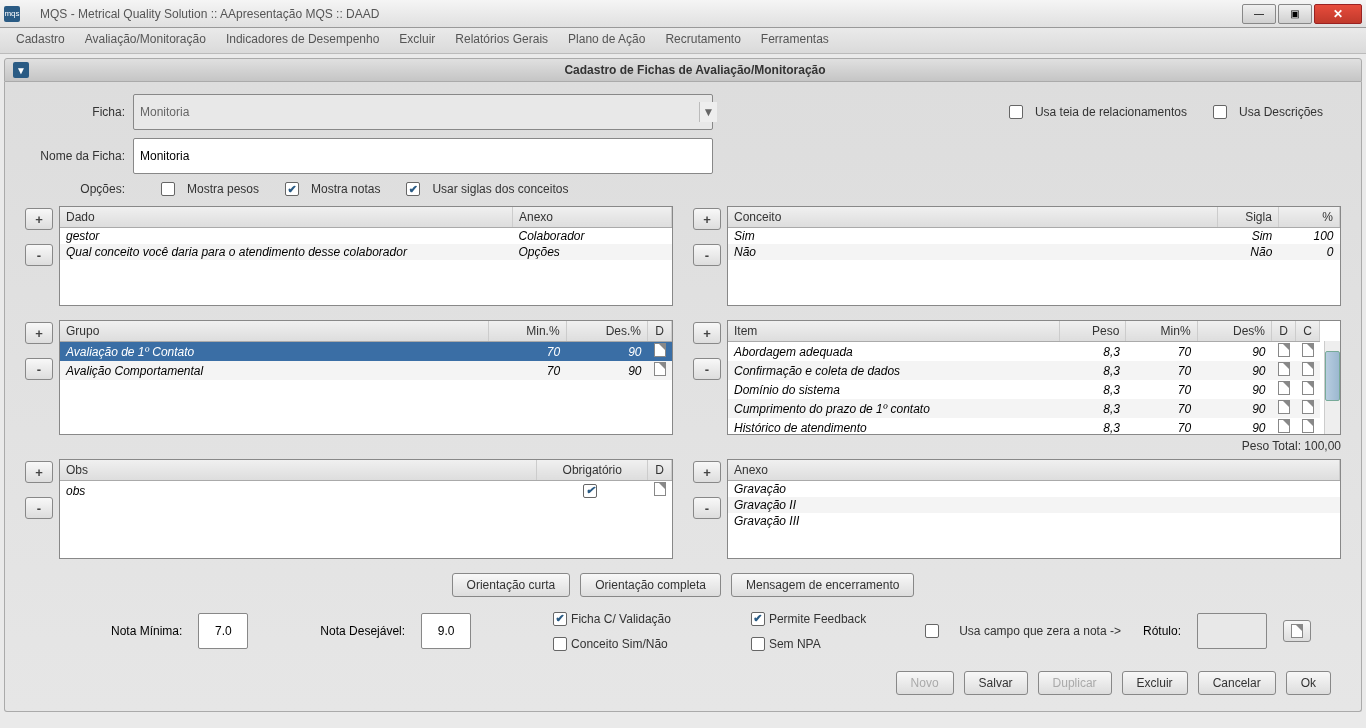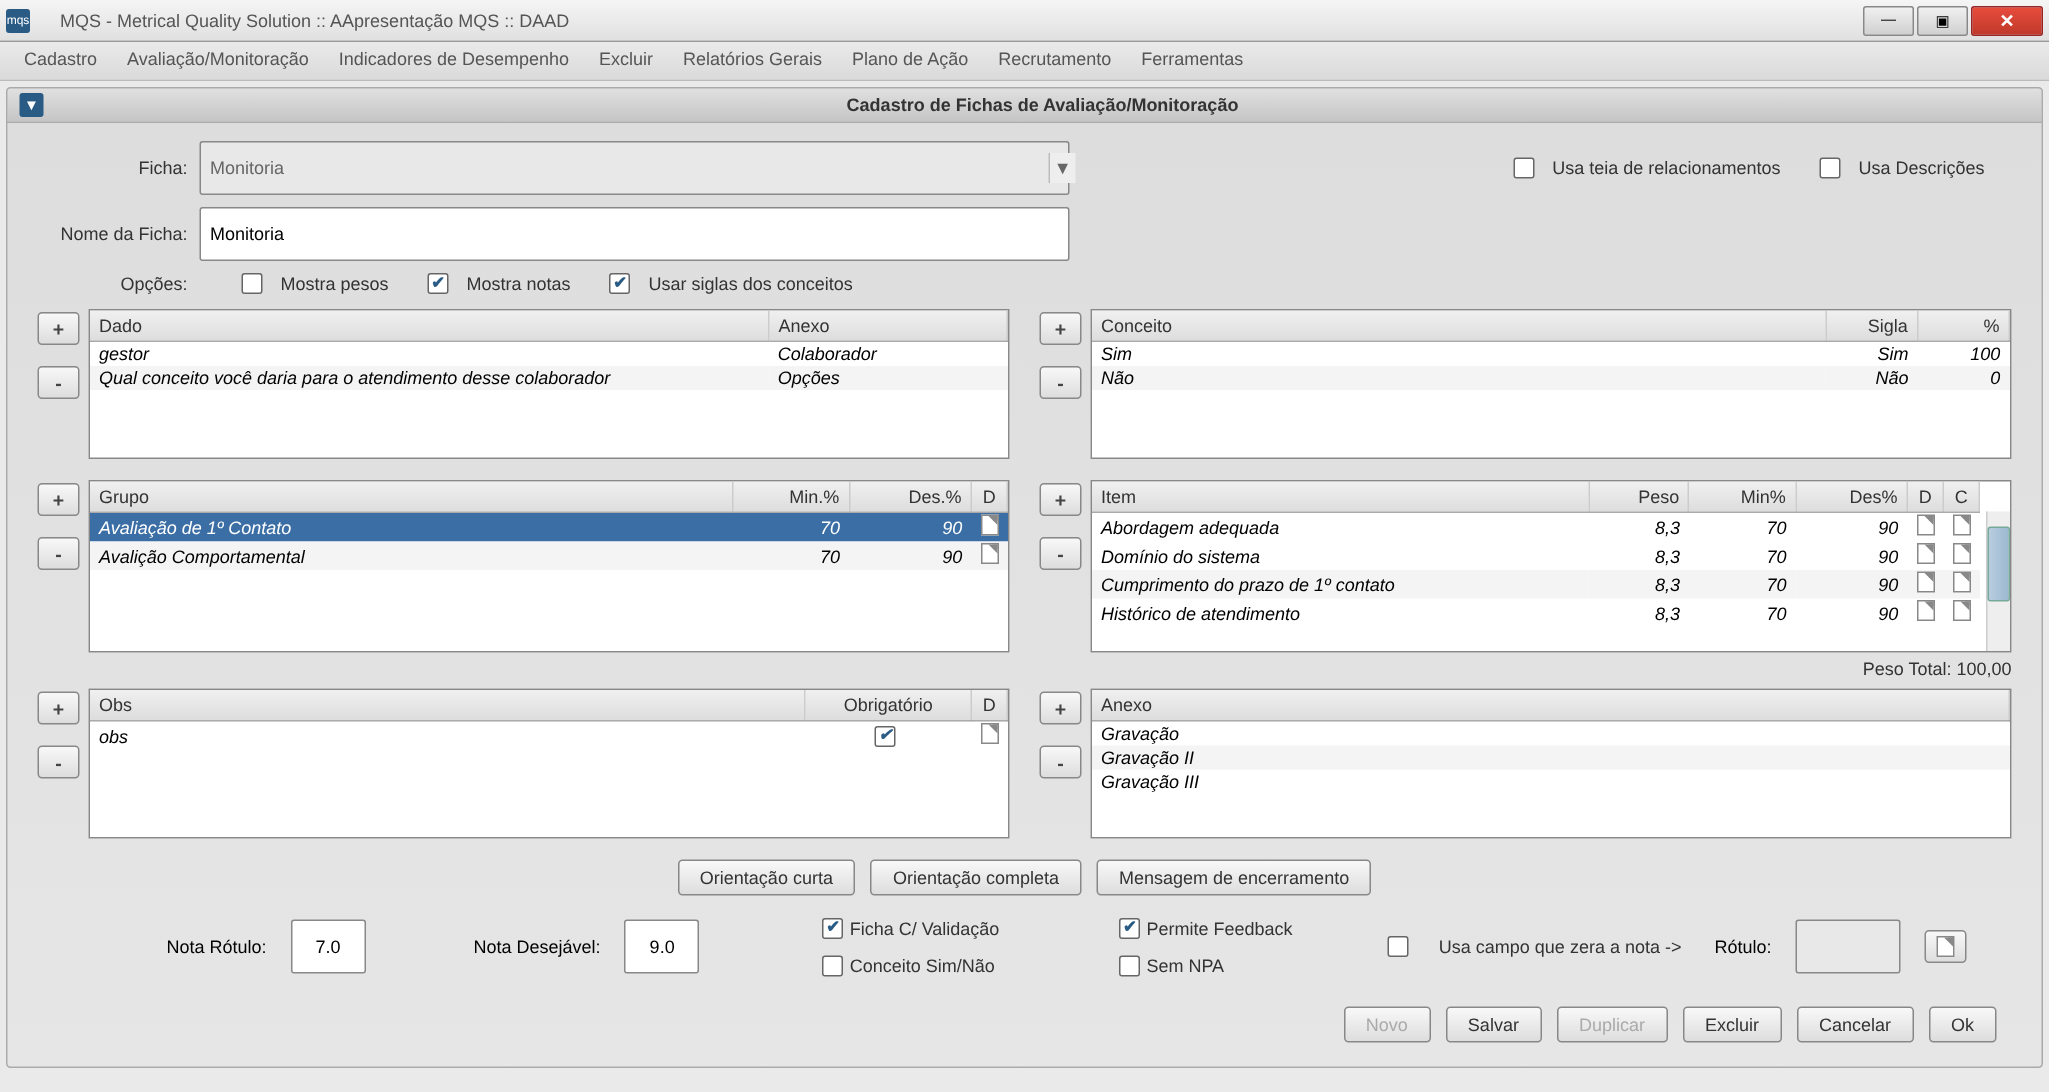--- a/index.html
+++ b/index.html
@@ -213,20 +213,28 @@
                       <th class="c" style="width:20px">C</th>
                     </tr>
                 <tr>
                       <td>Abordagem adequada</td>
                       <td class="r">8,3</td>
                       <td class="r">70</td>
                       <td class="r">90</td>
                       <td class="c"><span class="doc-icon"></span></td>
                       <td class="c"><span class="doc-icon"></span></td>
                     </tr>
+                <tr class="alt">
+                      <td>Confirmação e coleta de dados</td>
+                      <td class="r">8,3</td>
+                      <td class="r">70</td>
+                      <td class="r">90</td>
+                      <td class="c"><span class="doc-icon"></span></td>
+                      <td class="c"><span class="doc-icon"></span></td>
+                    </tr>
                 <tr>
                       <td>Domínio do sistema</td>
                       <td class="r">8,3</td>
                       <td class="r">70</td>
                       <td class="r">90</td>
                       <td class="c"><span class="doc-icon"></span></td>
                       <td class="c"><span class="doc-icon"></span></td>
                     </tr>
                 <tr class="alt">
                       <td>Cumprimento do prazo de 1º contato</td>
@@ -306,21 +314,21 @@
       </div>
 
       <div class="mid-buttons">
         <button class="btn">Orientação curta</button>
         <button class="btn">Orientação completa</button>
         <button class="btn">Mensagem de encerramento</button>
       </div>
 
       <div class="bottom-row">
         <div style="width:40px"></div>
-        <span>Nota Rótulo:</span>
+        <span>Nota Mínima:</span>
         <input class="text-input" style="width: 50px; text-align: center;" value="7.0">
         <div style="width:40px"></div>
         <span>Nota Desejável:</span>
         <input class="text-input" style="width: 50px; text-align: center;" value="9.0">
         <div style="width:50px"></div>
         <div class="bottom-col">
           <div><span class="checkbox checked"></span><span class="chk-label">Ficha C/ Validação</span></div>
           <div><span class="checkbox"></span><span class="chk-label">Conceito Sim/Não</span></div>
         </div>
         <div style="width:30px"></div>

